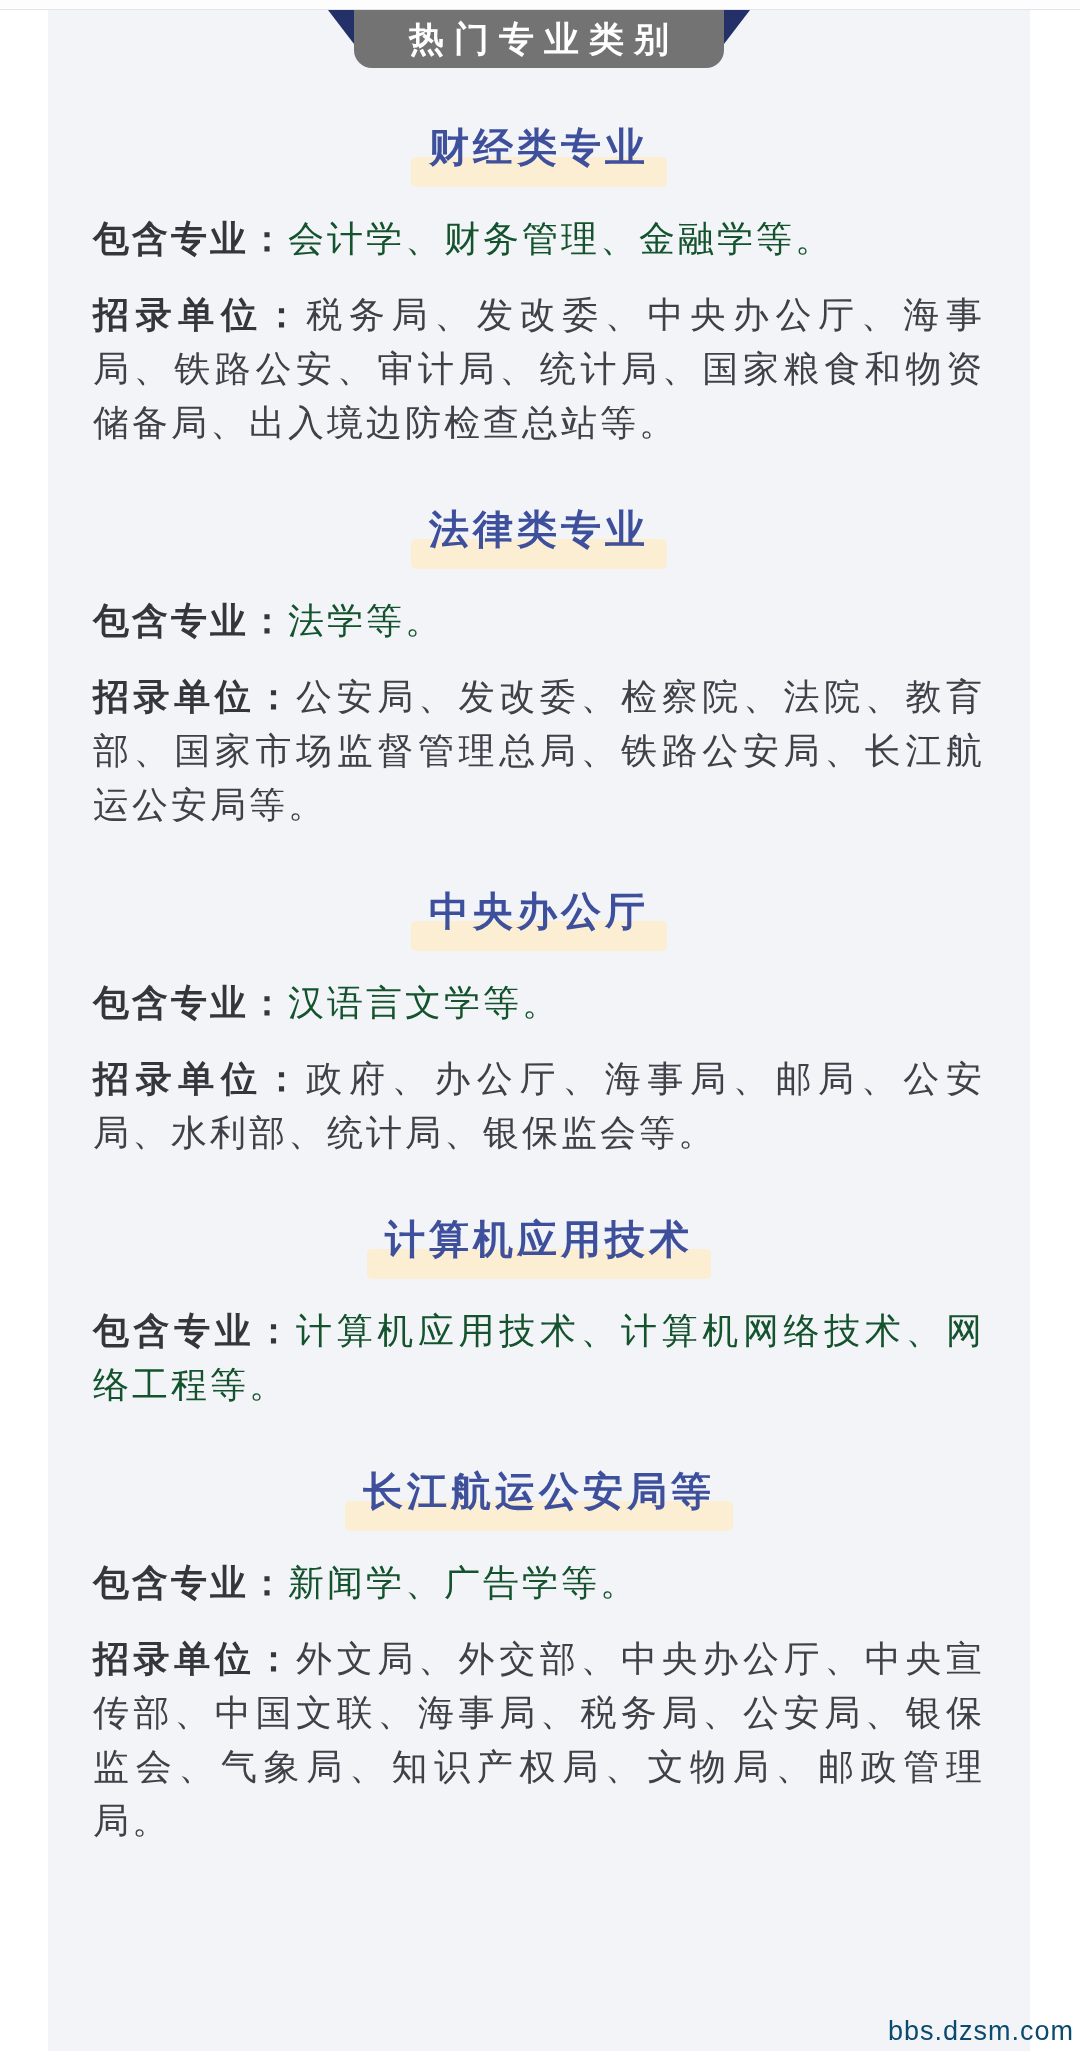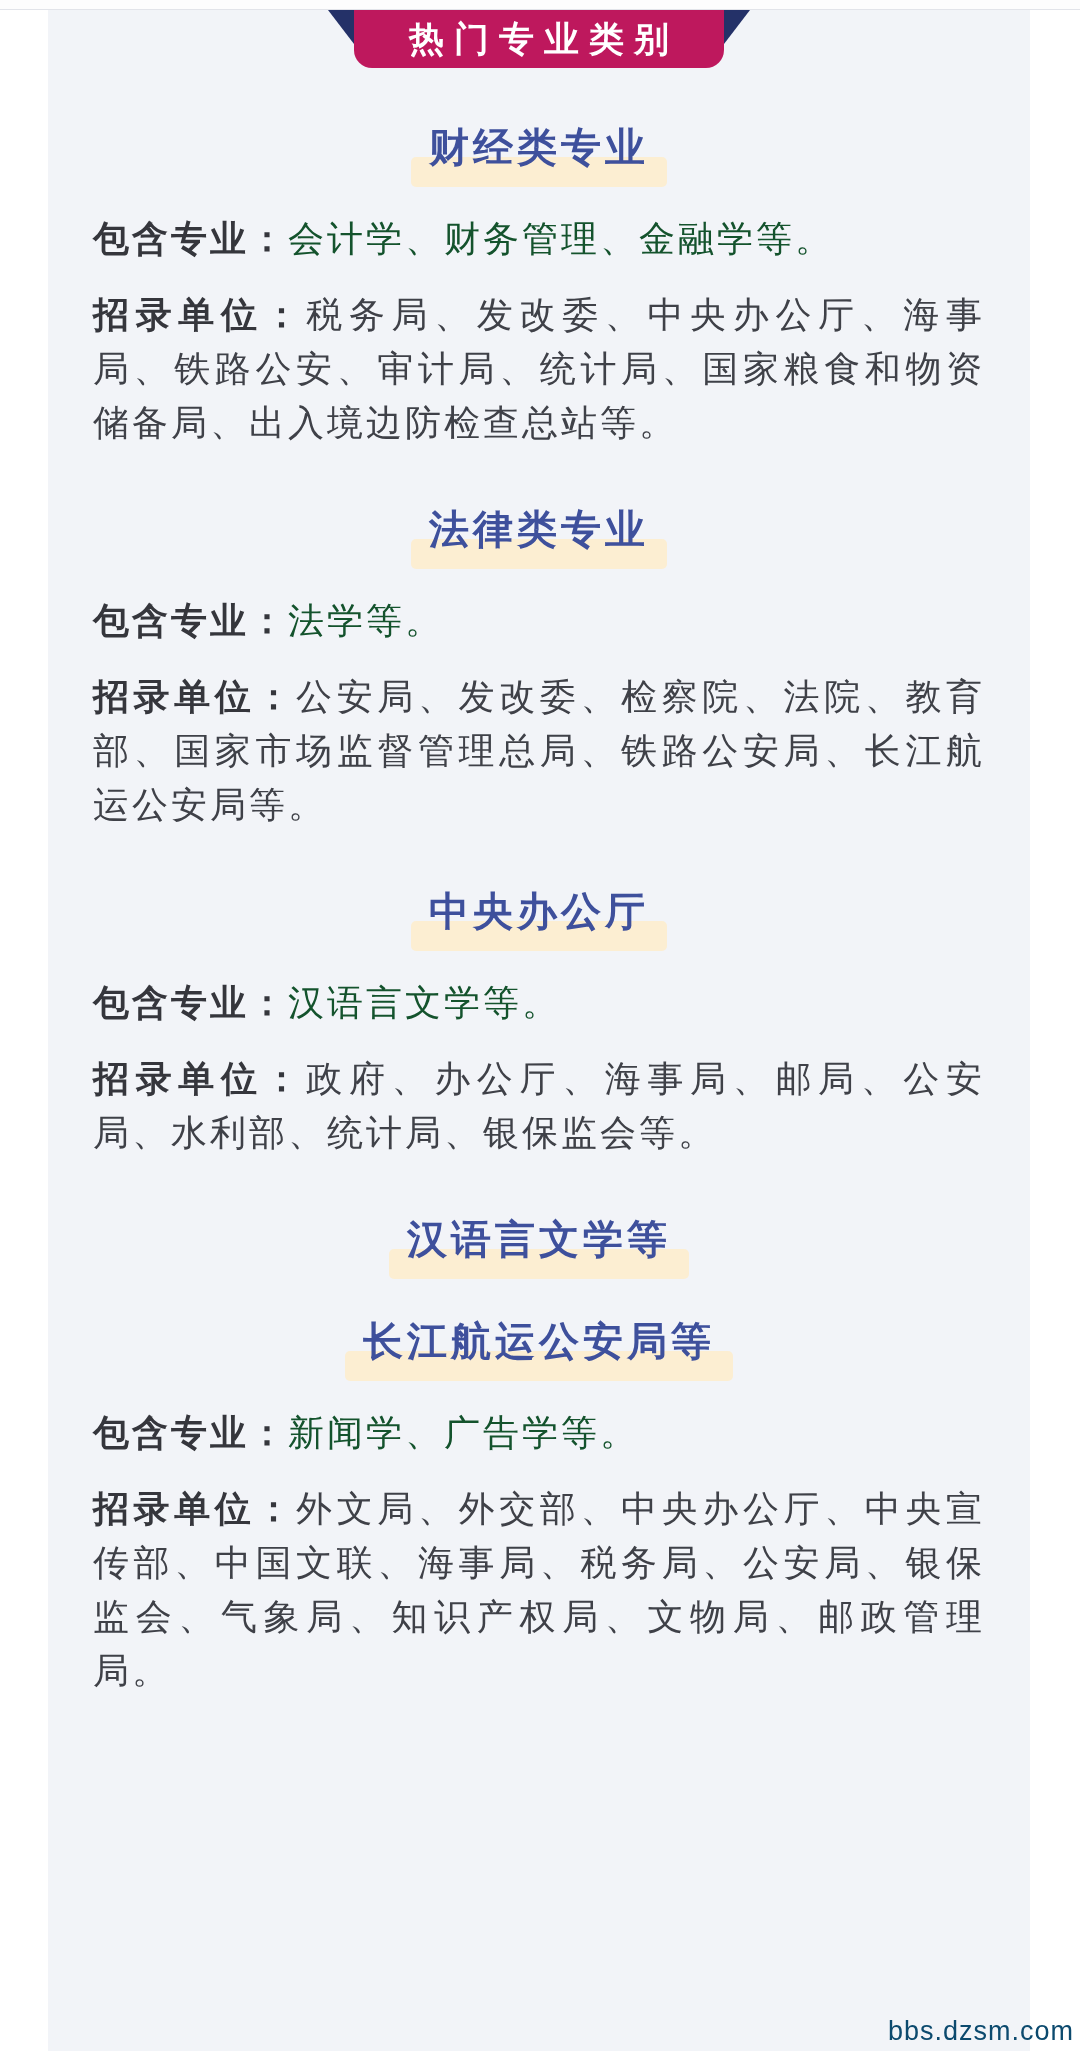--- a/index.html
+++ b/index.html
@@ -10,21 +10,21 @@
   }
   .top-strip{position:absolute;left:0;top:0;width:1080px;height:9px;background:#fdfdfd;border-bottom:1px solid #e2e4e9;}
   .panel{
     position:absolute;left:48px;top:10px;width:982px;height:2041px;
     background:#f2f4f8;box-sizing:border-box;padding:0 45px;
   }
   
   .banner-row{position:relative;height:58px;}
   .banner{
     position:relative;margin:0 auto;width:370px;height:58px;
-    background:#be185d;border-radius:0 0 18px 18px;
+    background:#737373;border-radius:0 0 18px 18px;
     display:flex;align-items:center;justify-content:center;
   }
   .banner .title{
     color:#ffffff;font-size:35px;font-weight:bold;letter-spacing:10px;
     text-indent:10px;white-space:nowrap;
   }
   .fold{position:absolute;top:0;width:26px;height:34px;background:#243168;}
   .fold-left{left:-26px;clip-path:polygon(0 0,100% 0,100% 100%);}
   .fold-right{right:-26px;clip-path:polygon(0 0,100% 0,0 100%);}
   
@@ -96,23 +96,24 @@
       </span>
     </div>
     <p class="para"><span class="label">包含专业：</span><span class="red">汉语言文学等。</span></p>
     <p class="para"><span class="label">招录单位：</span><span>政府、办公厅、海事局、邮局、公安局、水利部、统计局、银保监会等。</span></p>
   </div>
 
   <div class="sec">
     <div class="sec-head-row">
       <span class="sec-head">
         <i class="hl"></i>
-        <span class="t">汉语言文学等</span>
+        <span class="t">计算机应用技术</span>
       </span>
     </div>
+    <p class="para"><span class="label">包含专业：</span><span class="red">计算机应用技术、计算机网络技术、网络工程等。</span></p>
   </div>
 
   <div class="sec">
     <div class="sec-head-row">
       <span class="sec-head">
         <i class="hl"></i>
         <span class="t">长江航运公安局等</span>
       </span>
     </div>
     <p class="para"><span class="label">包含专业：</span><span class="red">新闻学、广告学等。</span></p>

